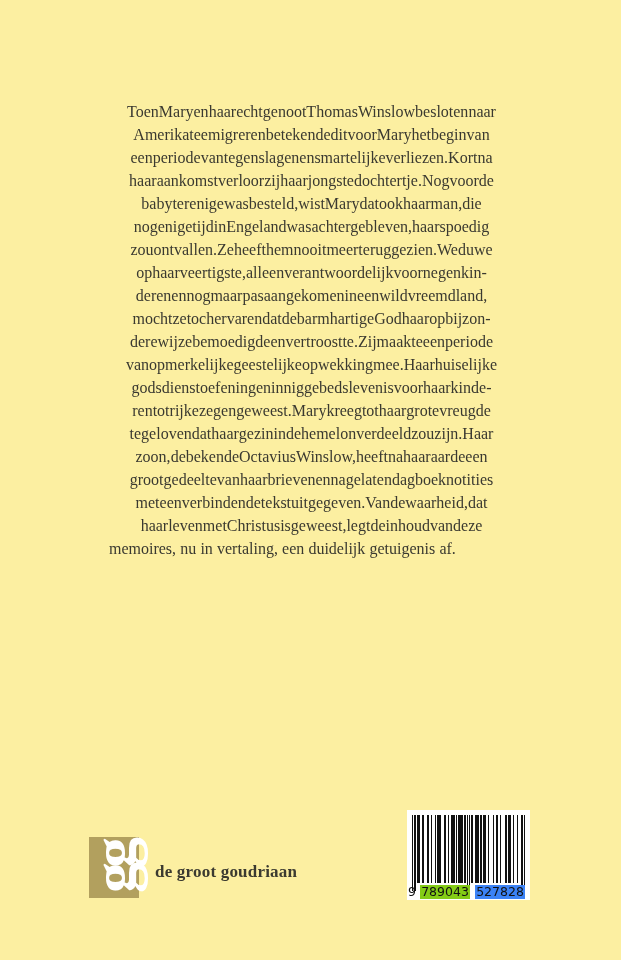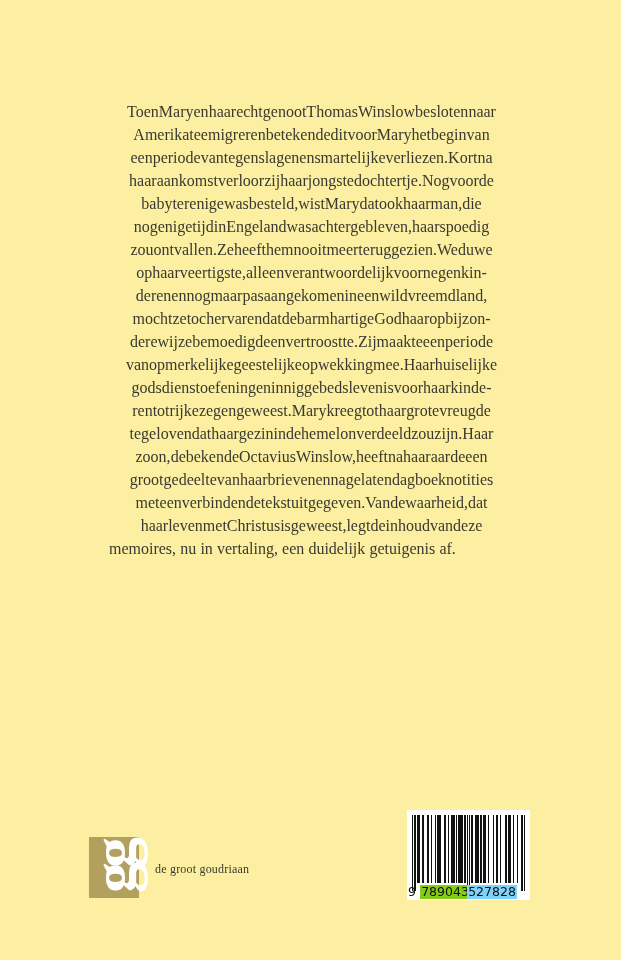--- a/index.html
+++ b/index.html
@@ -54,22 +54,22 @@
     font-weight: bold;
     font-size: 62px;
     line-height: 1;
     letter-spacing: -6px;
     color: #ffffff;
   }
   .publisher-name {
     position: absolute;
     left: 155px;
     top: 862px;
-    font-size: 12px;
-    font-weight: normal;
+    font-size: 17px;
+    font-weight: bold;
     letter-spacing: 0.2px;
     color: #3b3a30;
   }
 
   
   .barcode-box {
     position: absolute;
     left: 407px;
     top: 810px;
     width: 123px;
@@ -87,21 +87,21 @@
     bottom: 1px;
     width: 100%;
     height: 14px;
     font-family: "DejaVu Sans", sans-serif;
     font-size: 12.5px;
     line-height: 14px;
     color: #111111;
   }
   .barcode-digits .d9    { position: absolute; left: 1px; }
   .barcode-digits .grp1  { position: absolute; left: 13px;  width: 50px; text-align: center; background: #84cc16; }
-  .barcode-digits .grp2  { position: absolute; left: 60px;  width: 50px; text-align: center; background: #7dd3fc; }
+  .barcode-digits .grp2  { position: absolute; left: 68px;  width: 50px; text-align: center; background: #3b82f6; }
 </style>
 </head>
 <body>
 
 <div class="cover" style="background: rgb(252, 239, 161);">
 
   <div class="blurb" style="color: rgb(58, 57, 48);">
       <div class="blurb-line">
         <span>Toen</span>
         <span>Mary</span>

